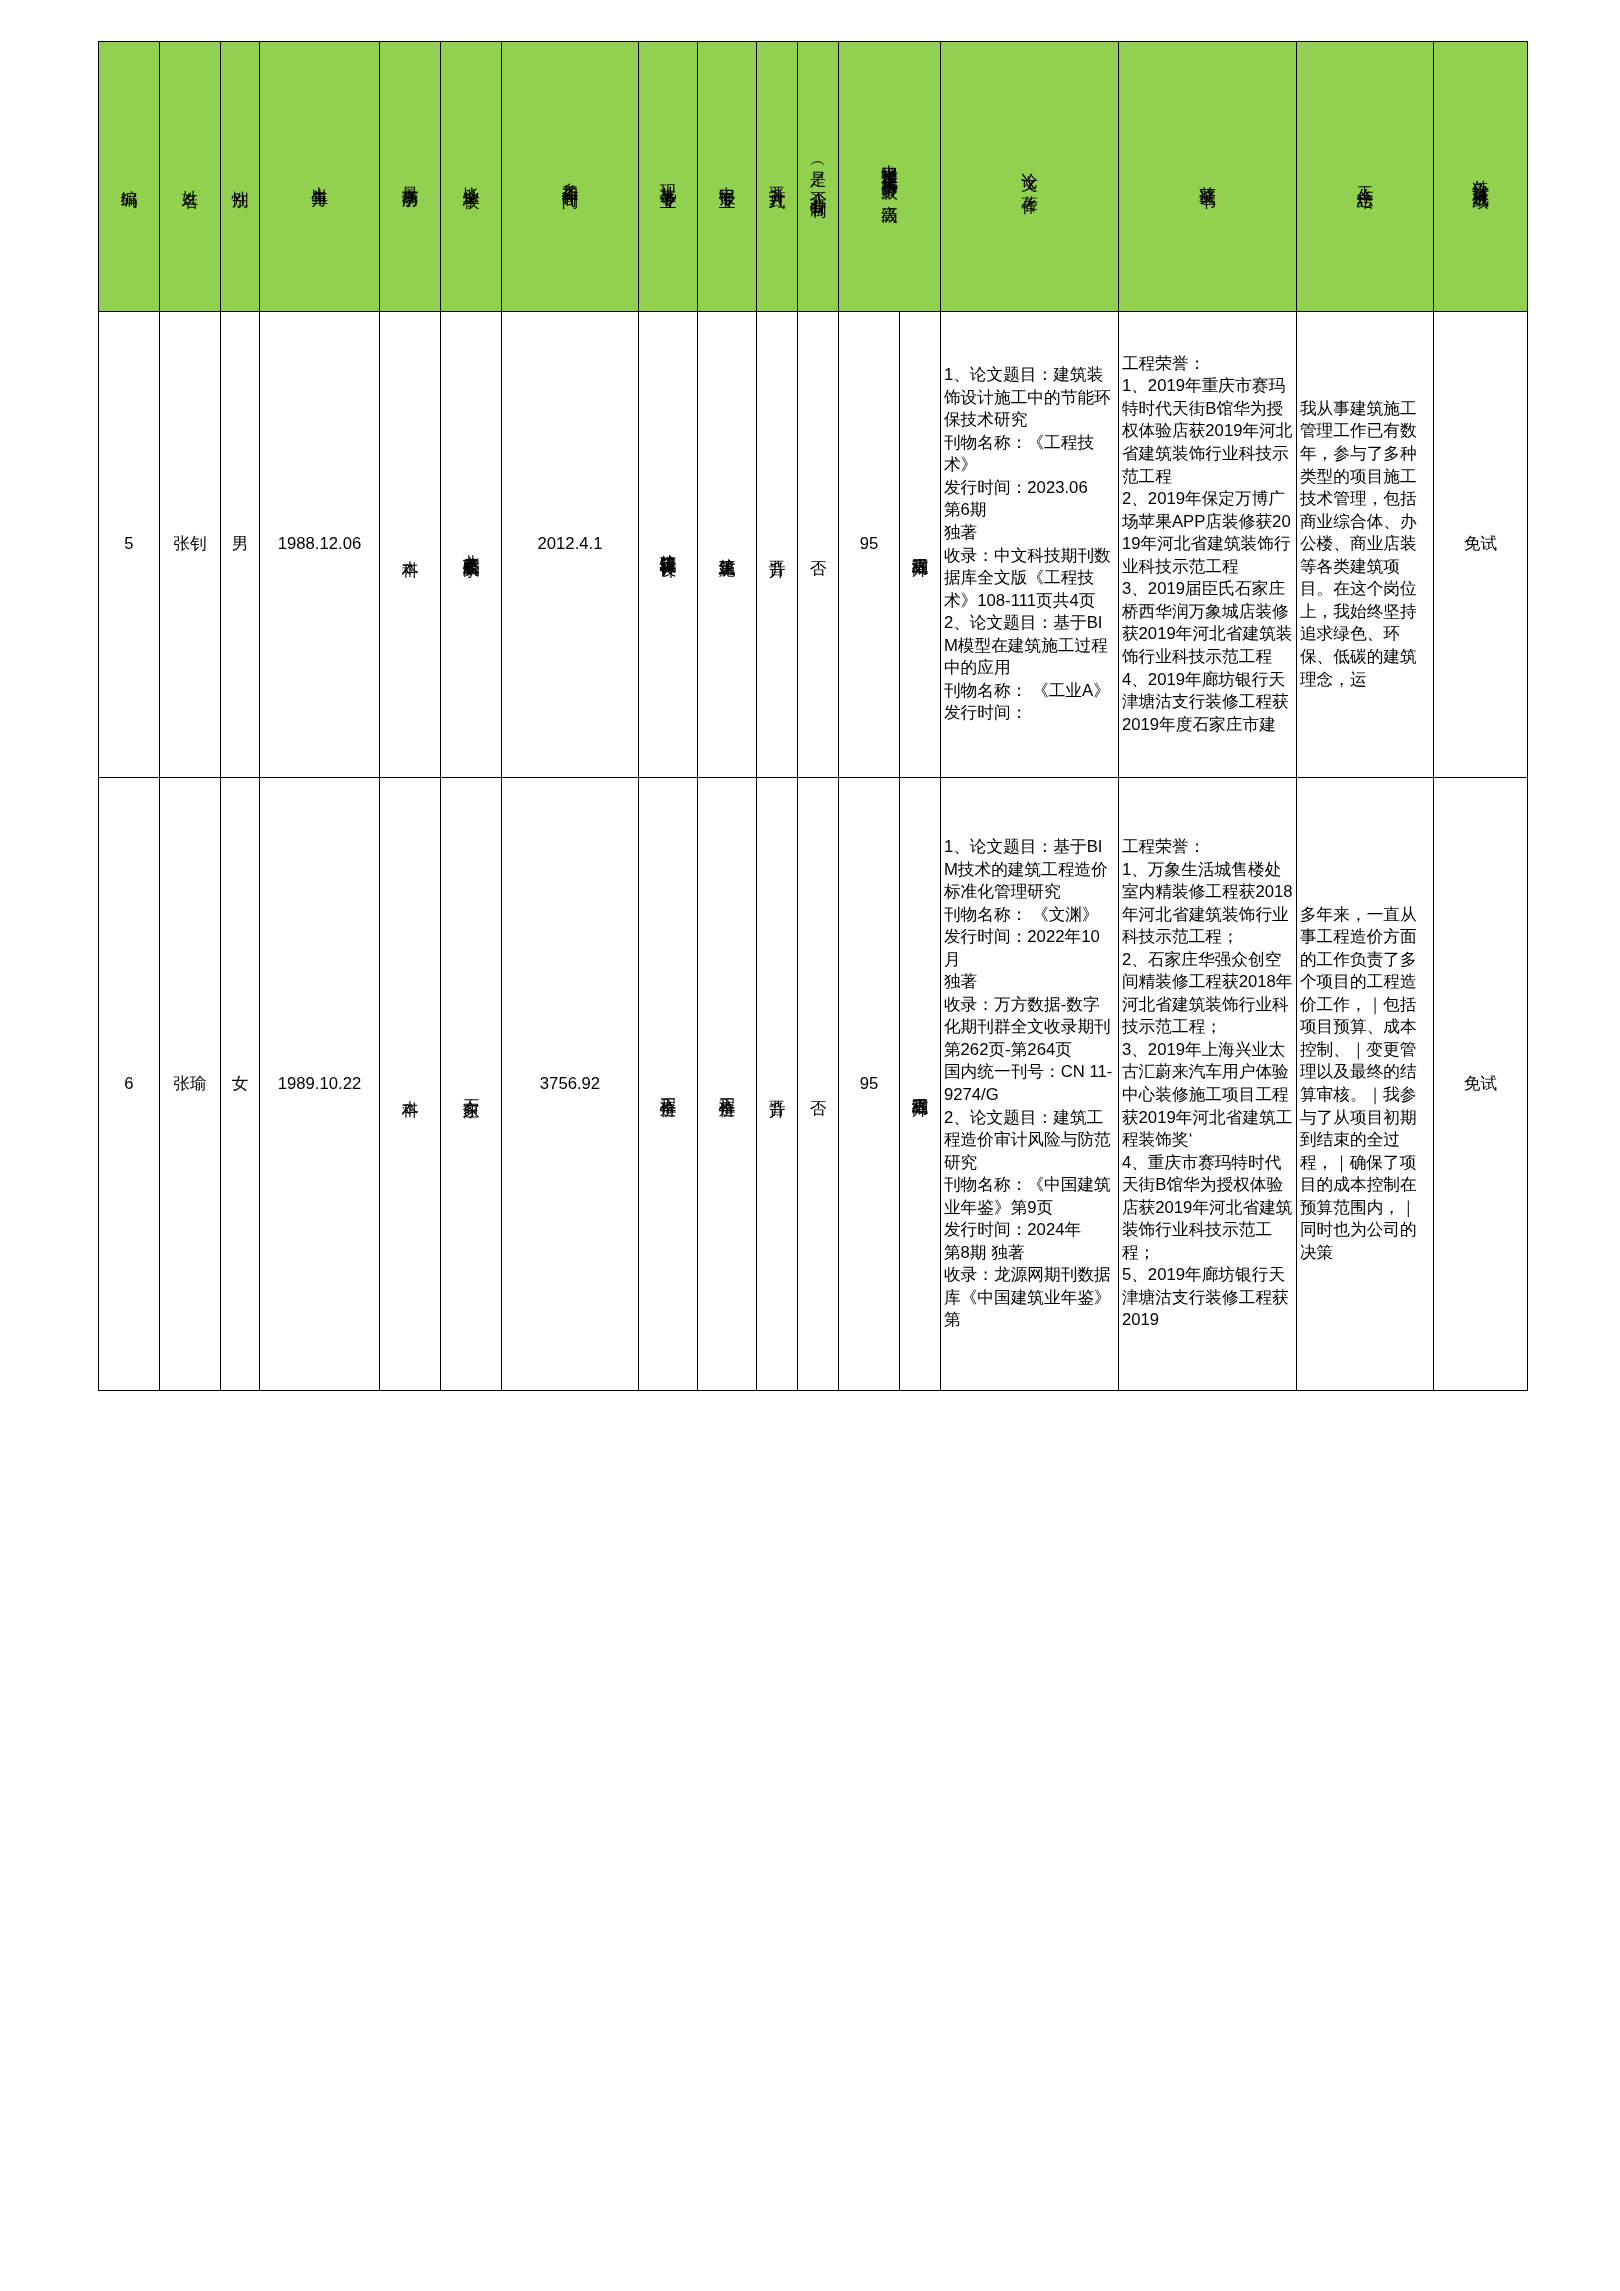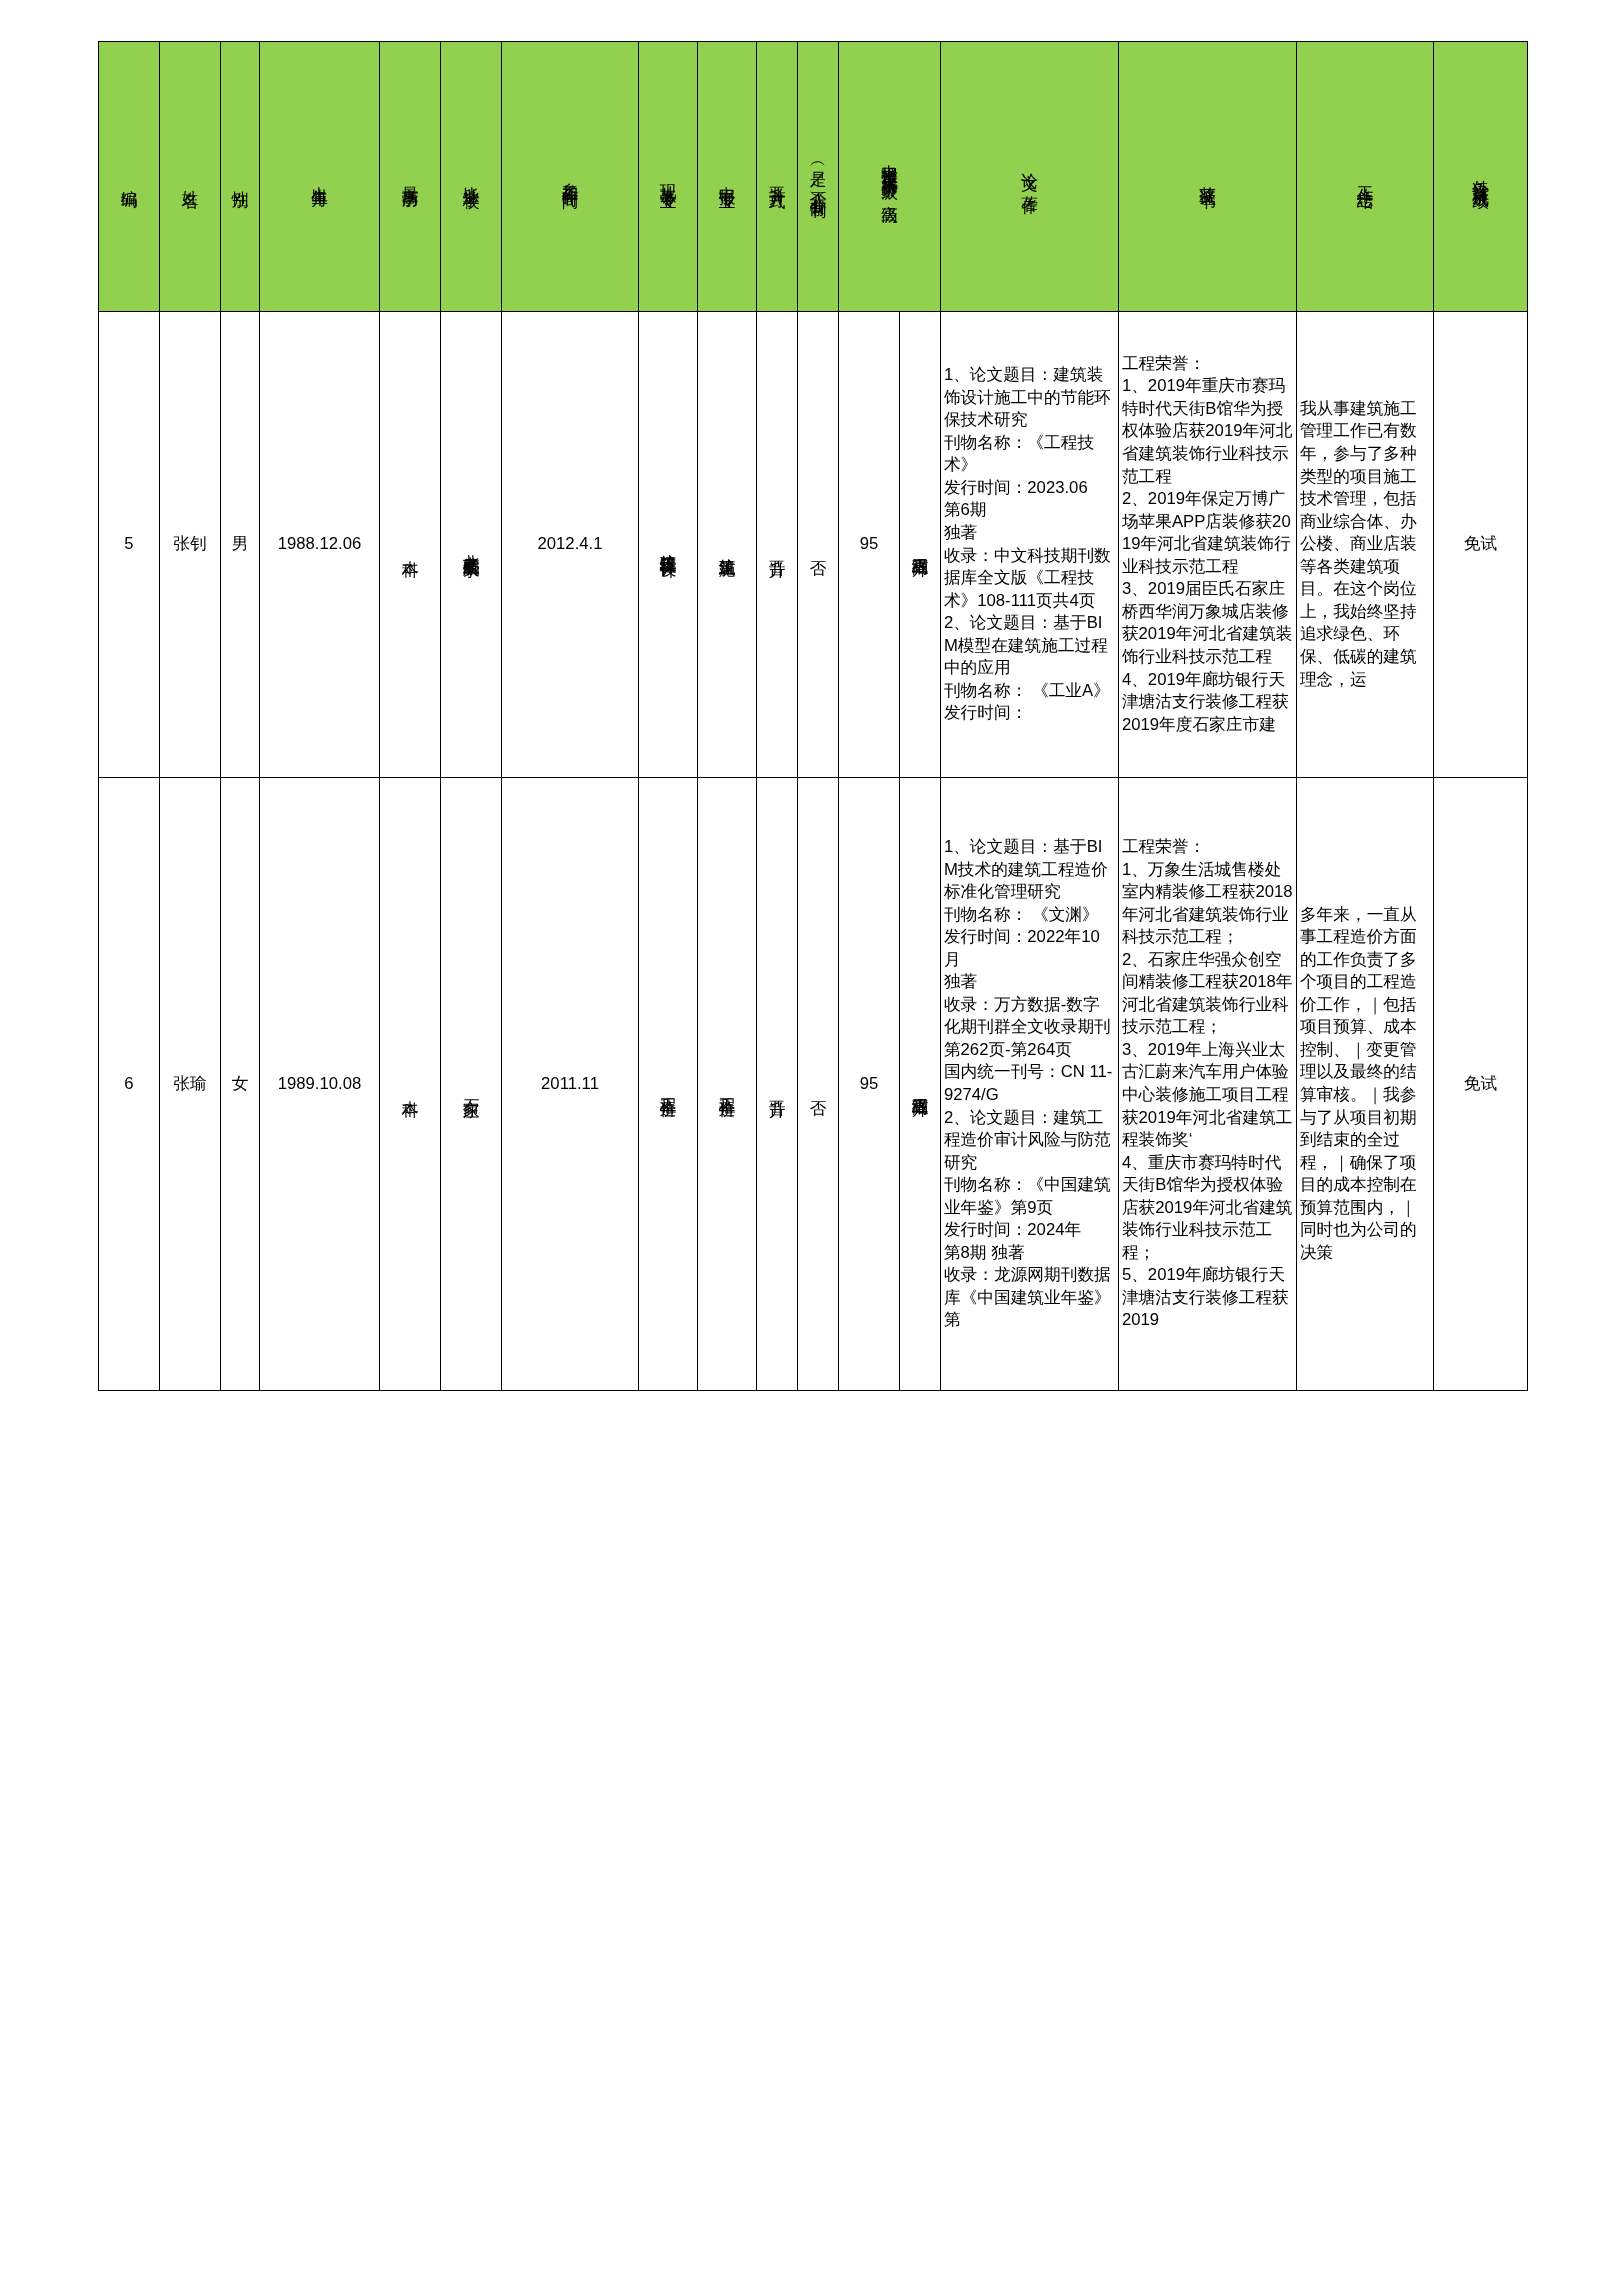--- a/index.html
+++ b/index.html
@@ -166,24 +166,24 @@
 2、2019年保定万博广场苹果APP店装修获2019年河北省建筑装饰行业科技示范工程
 3、2019届臣氏石家庄桥西华润万象城店装修获2019年河北省建筑装饰行业科技示范工程
 4、2019年廊坊银行天津塘沽支行装修工程获2019年度石家庄市建</td>
         <td class="longtext">我从事建筑施工管理工作已有数年，参与了多种类型的项目施工技术管理，包括商业综合体、办公楼、商业店装等各类建筑项目。在这个岗位上，我始终坚持追求绿色、环保、低碳的建筑理念，运</td>
         <td class="c-center">免试</td>
       </tr>
       <tr class="row-6">
         <td class="c-center">6</td>
         <td class="c-center">张瑜</td>
         <td class="c-center">女</td>
-        <td class="c-center">1989.10.08</td>
+        <td class="c-center">1989.10.22</td>
         <td class="c-vert"><span class="vert">本科</span></td>
         <td class="c-vert"><span class="vert">石家庄</span></td>
-        <td class="c-center">2011.11</td>
+        <td class="c-center">3756.92</td>
         <td class="c-vert"><span class="vert">工程造价</span></td>
         <td class="c-vert"><span class="vert">工程造价</span></td>
         <td class="c-vert"><span class="vert">晋升</span></td>
         <td class="c-vert"><span class="vert">否</span></td>
         <td class="c-center">95</td>
         <td class="c-vert"><span class="vert">高级工程师</span></td>
         <td class="longtext">1、论文题目：基于BIM技术的建筑工程造价标准化管理研究
 刊物名称： 《文渊》
 发行时间：2022年10月
 独著

